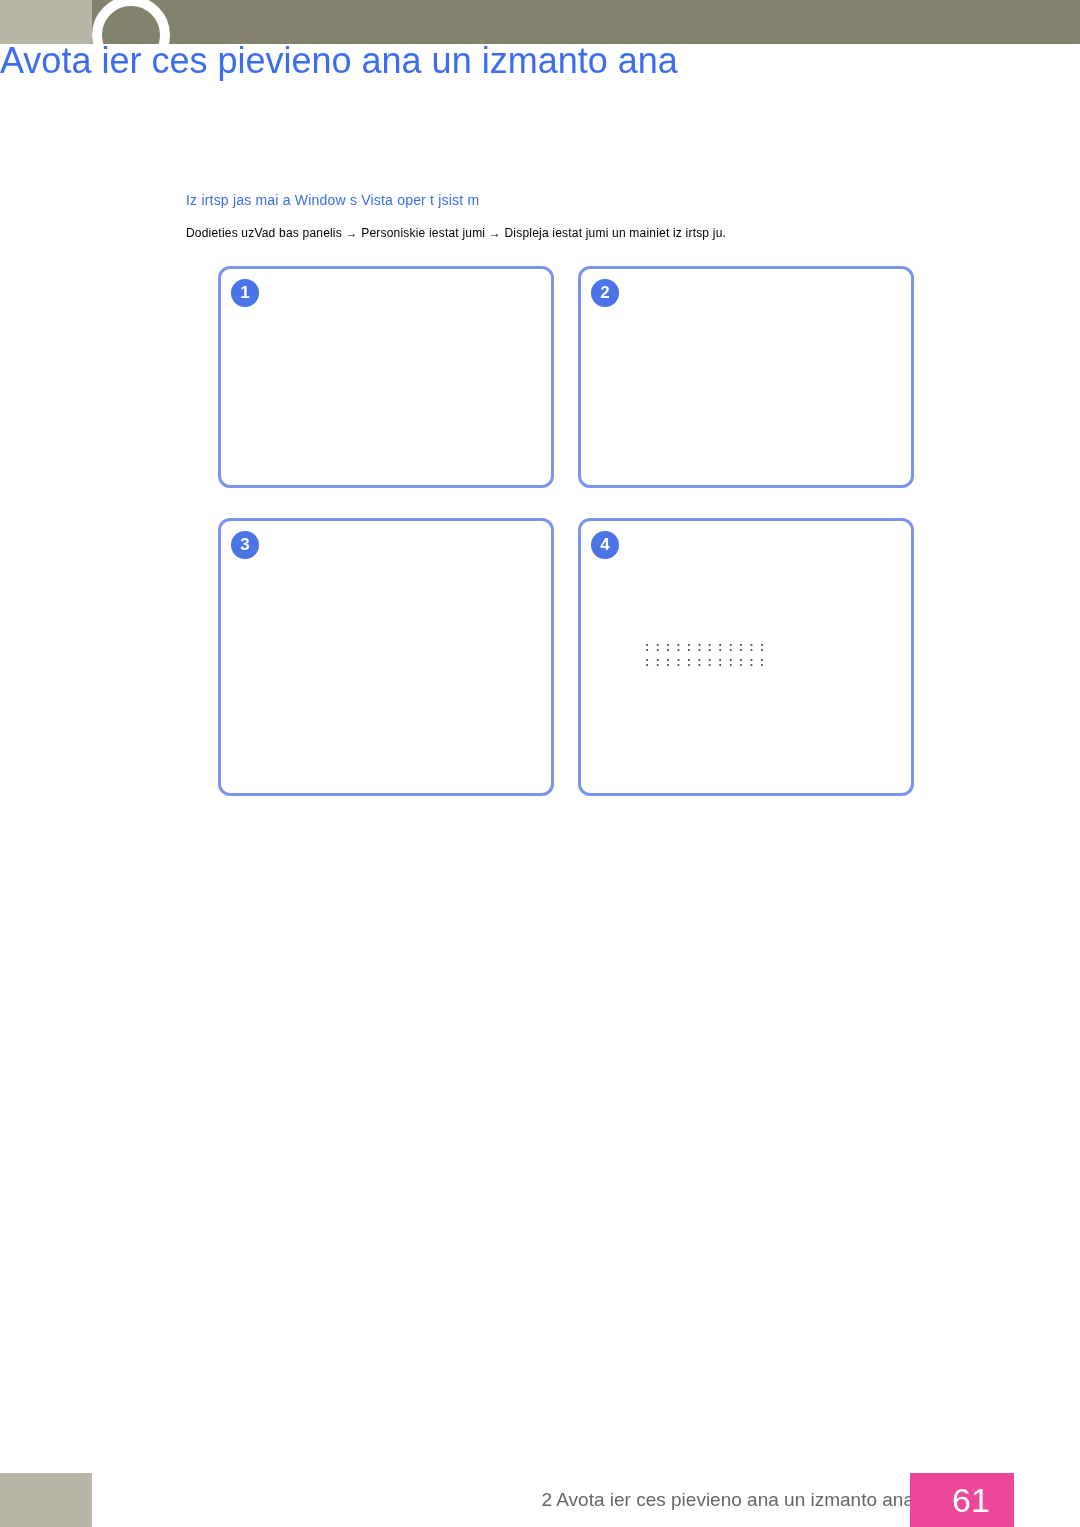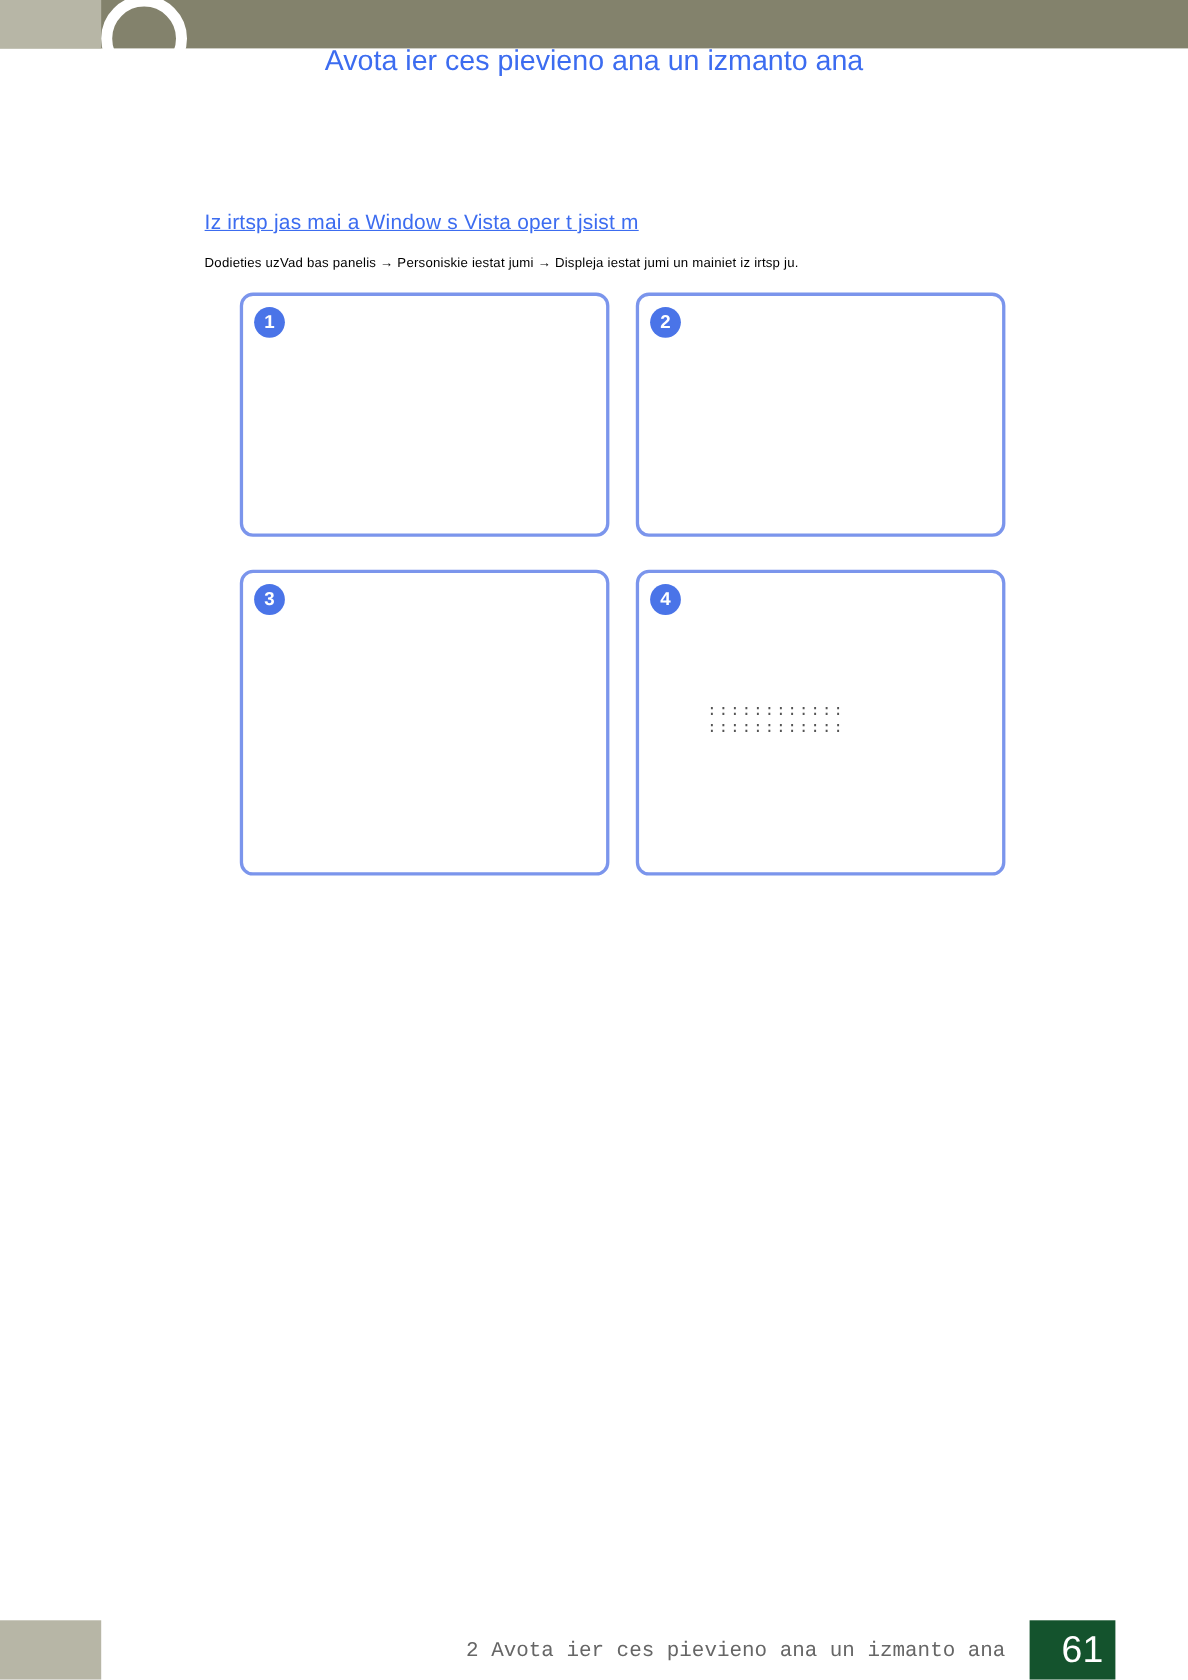--- a/index.html
+++ b/index.html
@@ -1,31 +1,31 @@
 <!DOCTYPE html>
 <html><head>
 <meta charset="utf-8">
 <style>
   * { margin:0; padding:0; box-sizing:border-box; }
   body { width:1080px; height:1527px; font-family:Arial,Helvetica,sans-serif; background:#fff; position:relative; }
   .topbar { position:absolute; top:0; left:0; width:1080px; height:44px; background:#83826c; }
   .topbar-left { position:absolute; top:0; left:0; width:92px; height:44px; background:#b7b6a6; }
   .circle-deco { position:absolute; top:-4px; left:92px; width:78px; height:78px; border:10px solid #fff; border-radius:50%; background:transparent; }
-  .page-title { position:absolute; top:40px; left:0; width:1080px; text-align:center; font-size:26px; color:#3c6cf0; font-weight:400; }
+  .page-title { position:absolute; top:40px; left:0; width:1080px; text-align:left; font-size:36px; color:#3c6cf0; font-weight:400; }
   .content { position:absolute; top:192px; left:186px; width:780px; }
-  .subheading { color:#3c6cf0; font-size:19px; margin-bottom:18px; letter-spacing:0.2px;text-decoration:underline; }
+  .subheading { color:#3c6cf0; font-size:14px; margin-bottom:18px; letter-spacing:0.2px; }
   .bodytext { color:#000; font-size:12px; letter-spacing:0.2px; }
   .grid { position:absolute; top:266px; left:218px; display:grid; grid-template-columns:336px 336px; grid-template-rows:222px 278px; gap:30px 24px; }
   .card { border:3px solid #7b95ec; border-radius:12px; position:relative; }
   .num-badge { position:absolute; top:10px; left:10px; width:28px; height:28px; border-radius:50%; background:#4a74e8; color:#fff; font-size:17px; font-weight:bold; display:flex; align-items:center; justify-content:center; }
   .dotted { position:absolute; top:118px; left:62px; color:#555; font-size:14px; letter-spacing:2px; line-height:1.1; font-family:monospace; }
   .footer { position:absolute; bottom:0; left:0; width:1080px; height:54px; }
   .footer-grey { position:absolute; bottom:0; left:0; width:92px; height:54px; background:#b7b6a6; }
-  .footer-text { position:absolute; bottom:0; left:92px; width:840px; height:54px; display:flex; align-items:center; justify-content:flex-end; padding-right:18px; color:#666; font-size:19px;font-family:Liberation Mono, monospace; }
-  .footer-pg { position:absolute; bottom:0; right:66px; width:78px; height:54px; background:#14532d; color:#fff; display:flex; align-items:center; justify-content:center; font-size:34px;padding-left:18px; }
+  .footer-text { position:absolute; bottom:0; left:92px; width:840px; height:54px; display:flex; align-items:center; justify-content:flex-end; padding-right:18px; color:#666; font-size:19px; }
+  .footer-pg { position:absolute; bottom:0; right:66px; width:104px; height:54px; background:#ec4899; color:#fff; display:flex; align-items:center; justify-content:center; font-size:34px;padding-left:18px; }
 </style>
 </head>
 <body>
 
 <div class="topbar">
   <div class="topbar-left"></div>
 </div>
 <div class="circle-deco"></div>
 
 <div class="page-title">Avota ier ces pievieno ana un izmanto ana</div>

